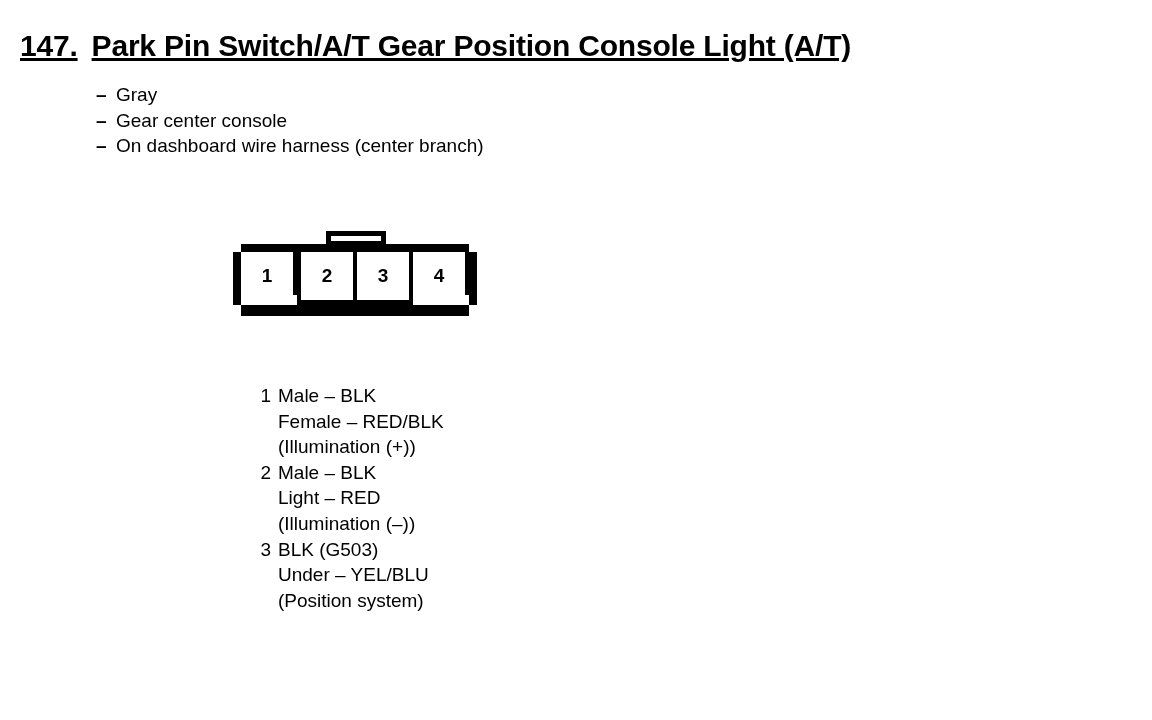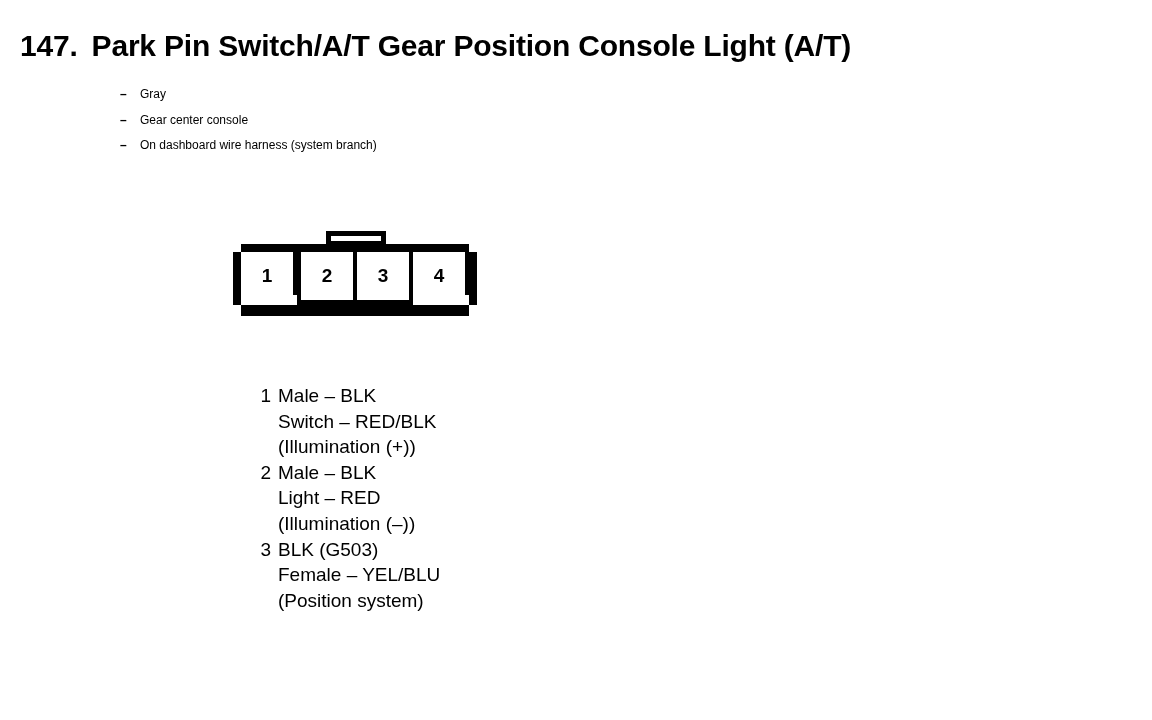--- a/index.html
+++ b/index.html
@@ -20,31 +20,32 @@
   
   #page-title {
     position: absolute;
     left: 20px;
     top: 28px;
     font-size: 30px;
     line-height: 36px;
     font-weight: bold;
     letter-spacing: -0.2px;
     white-space: nowrap;
+    text-decoration: underline;
   }
   #page-title .title-num {
     margin-right: 14px;
   }
 
   
   #attr-list {
     position: absolute;
-    left: 120px;
+    left: 96px;
     top: 82px;
-    font-size: 12px;
+    font-size: 19px;
     line-height: 25.5px;
   }
   #attr-list .attr-row {
     white-space: nowrap;
     display: block;
   }
   #attr-list .attr-dash {
     display: inline-block;
     width: 20px;
     font-weight: bold;
@@ -152,21 +153,21 @@
 </div>
 
 <div id="attr-list">
   <span class="attr-row">
     <span class="attr-dash">–</span><span>Gray</span>
   </span>
   <span class="attr-row">
     <span class="attr-dash">–</span><span>Gear center console</span>
   </span>
   <span class="attr-row">
-    <span class="attr-dash">–</span><span>On dashboard wire harness (system branch)</span>
+    <span class="attr-dash">–</span><span>On dashboard wire harness (center branch)</span>
   </span>
 </div>
 
 <div id="connector-diagram">
   <div class="conn-tab">
     <div class="conn-tab-slot"></div>
   </div>
   <div class="conn-body">
     <div class="conn-cell c1">1</div>
     <div class="conn-cell c2">2</div>
@@ -181,21 +182,21 @@
   <div class="conn-notch notch-br2"></div>
 </div>
 
 <div id="pin-list">
 
   <span class="pin-group">
     <span class="pin-line">
       <span class="pin-num">1</span><span class="pin-text">Male – BLK</span>
     </span>
     <span class="pin-line cont">
-      <span class="pin-num">1</span><span class="pin-text">Switch – RED/BLK</span>
+      <span class="pin-num">1</span><span class="pin-text">Female – RED/BLK</span>
     </span>
     <span class="pin-line cont">
       <span class="pin-num">1</span><span class="pin-text">(Illumination (+))</span>
     </span>
   </span>
 
   <span class="pin-group">
     <span class="pin-line">
       <span class="pin-num">2</span><span class="pin-text">Male – BLK</span>
     </span>
@@ -208,20 +209,20 @@
   </span>
 
   <span class="pin-group">
     <span class="pin-line">
       <span class="pin-num">3</span><span class="pin-text">BLK (G503)</span>
     </span>
   </span>
 
   <span class="pin-group">
     <span class="pin-line cont">
-      <span class="pin-num">4</span><span class="pin-text">Female – YEL/BLU</span>
+      <span class="pin-num">4</span><span class="pin-text">Under – YEL/BLU</span>
     </span>
     <span class="pin-line cont">
       <span class="pin-num">4</span><span class="pin-text">(Position system)</span>
     </span>
   </span>
 
 </div>
 
 </body></html>

